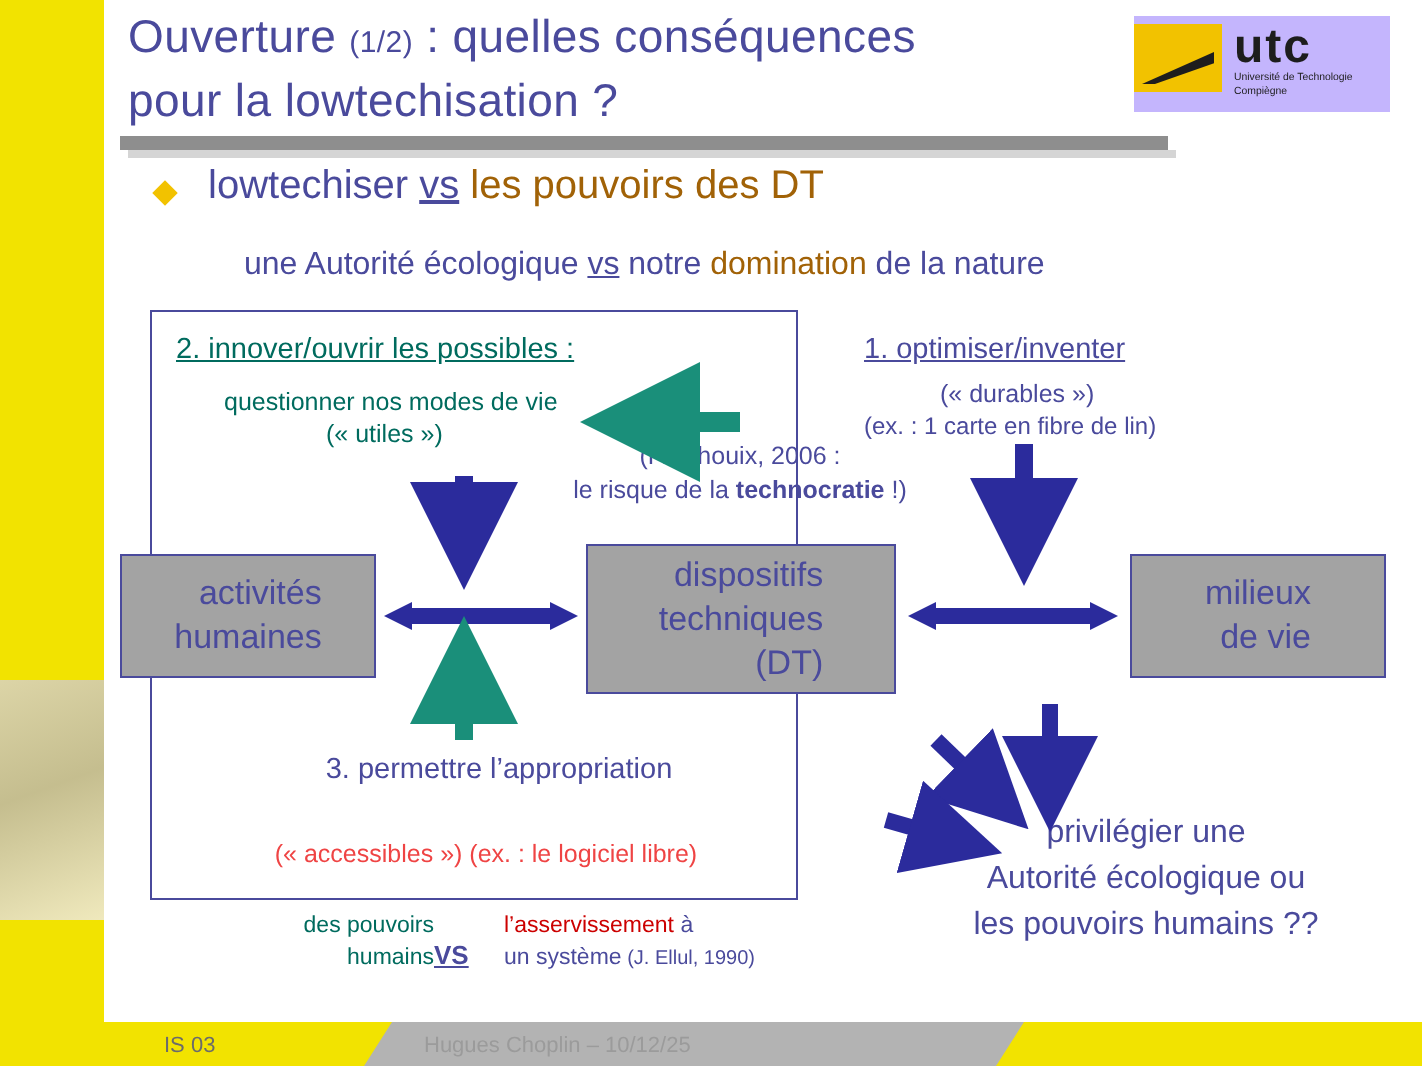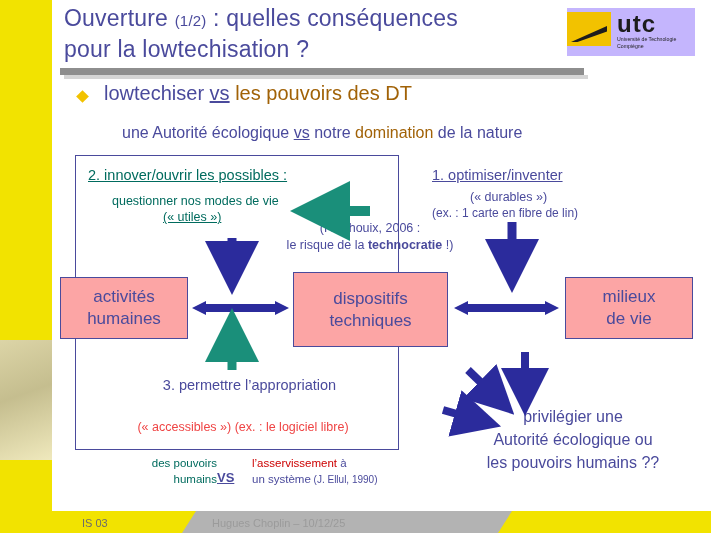--- a/index.html
+++ b/index.html
@@ -87,43 +87,43 @@
     position:absolute;left:88px;top:167px;width:300px;
     font-size:14.5px;color:#006b5e;
   }
   .t-innover .u{text-decoration:underline;}
   .t-questionner{
     position:absolute;left:112px;top:192px;width:250px;
     font-size:12.5px;color:#006b5e;text-align:left;line-height:18px;
   }
   .t-utiles{
     position:absolute;left:163px;top:210px;
-    font-size:12.5px;color:#006b5e;text-decoration:underline;
+    font-size:12.5px;color:#006b5e;
   }
   .t-optimiser{
     position:absolute;left:432px;top:167px;width:200px;
     font-size:14.5px;color:#4a4a9c;text-decoration:underline;
   }
   .t-durables{
     position:absolute;left:470px;top:190px;
     font-size:12.5px;color:#4a4a9c;
   }
   .t-ex-carte{
     position:absolute;left:432px;top:206px;
     font-size:12px;color:#4a4a9c;
   }
   .t-bihouix{
     position:absolute;left:245px;top:220px;width:250px;
     font-size:12.5px;color:#4a4a9c;text-align:center;line-height:17px;
   }
   .t-bihouix b{font-weight:bold;}
   
   .box{
-    position:absolute;border:1.4px solid #4a4a9c;background:#fca5a5;
-    color:#4a4a9c;text-align:center;box-sizing:border-box;
+    position:absolute;border:1.4px solid #4a4a9c;background:#a3a3a3;
+    color:#4a4a9c;text-align:right;box-sizing:border-box;
     display:flex;align-items:center;justify-content:center;
   }
   .box span{display:block;line-height:22px;}
   #box-activites{left:60px;top:277px;width:128px;height:62px;font-size:17px;}
   #box-dispositifs{left:293px;top:272px;width:155px;height:75px;font-size:17px;}
   #box-milieux{left:565px;top:277px;width:128px;height:62px;font-size:17px;}
   
   .t-permettre{
     position:absolute;left:112px;top:375px;width:275px;
     font-size:14.5px;color:#4a4a9c;text-align:center;line-height:21px;
@@ -223,20 +223,21 @@
 <div class="box" id="box-activites">
   <div>
     <span>activités</span>
     <span>humaines</span>
   </div>
 </div>
 <div class="box" id="box-dispositifs">
   <div>
     <span>dispositifs</span>
     <span>techniques</span>
+    <span>(DT)</span>
   </div>
 </div>
 <div class="box" id="box-milieux">
   <div>
     <span>milieux</span>
     <span>de vie</span>
   </div>
 </div>
 
 <div class="t-permettre">

